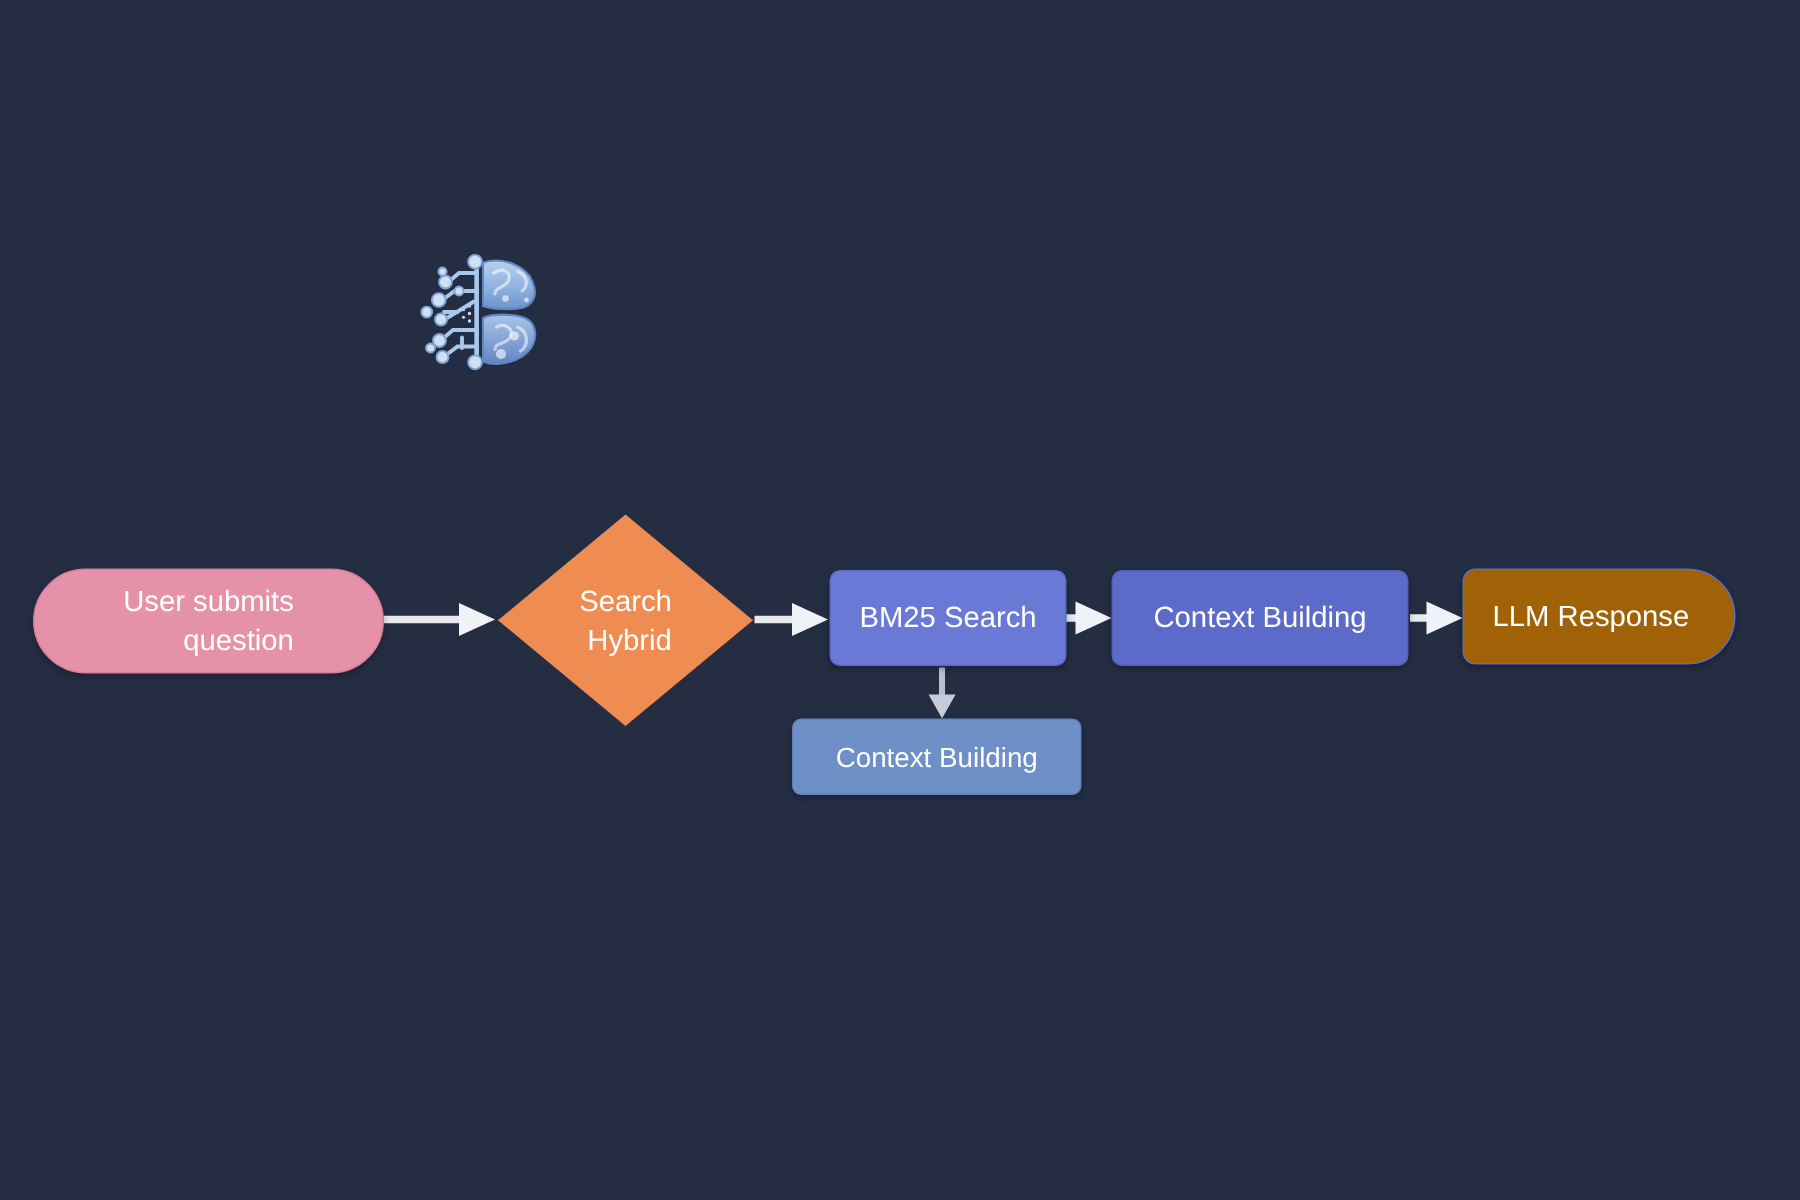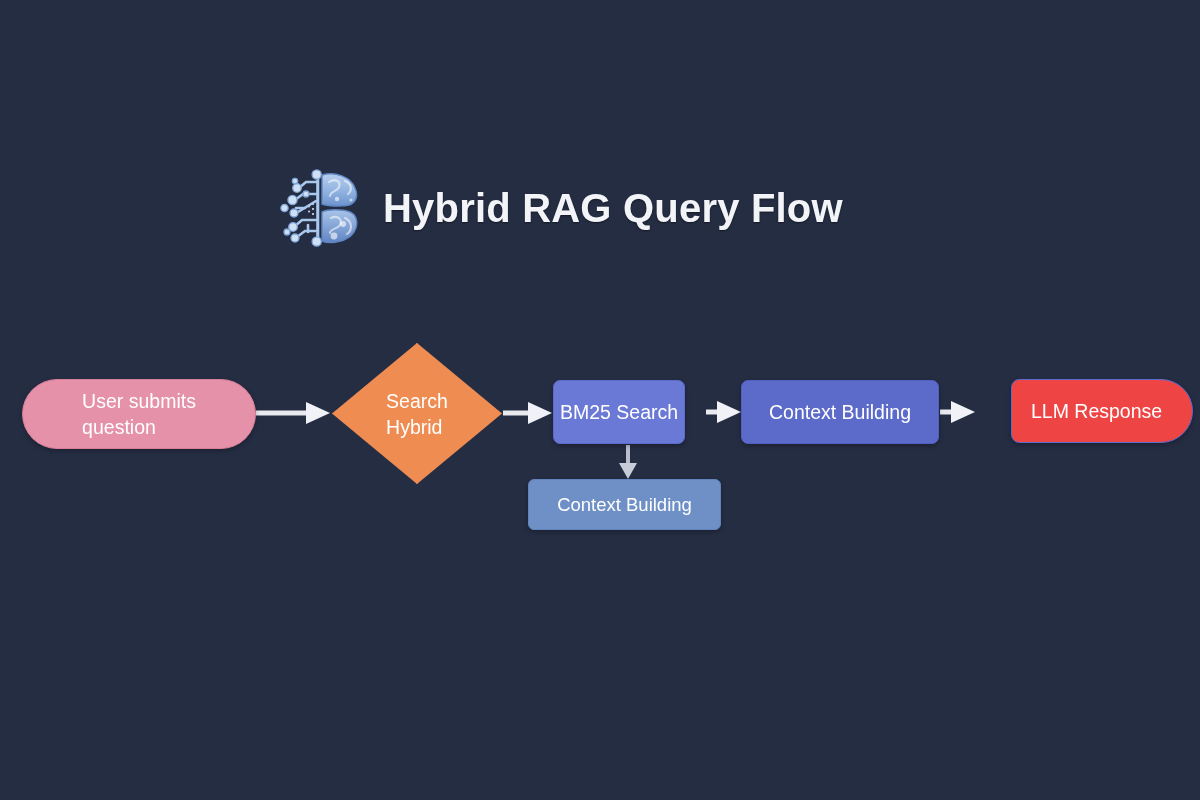--- a/index.html
+++ b/index.html
@@ -41,21 +41,21 @@
     white-space: nowrap;
     text-shadow: 0 1px 2px rgba(0,0,0,0.45);
   }
 
   
   .node {
     position: absolute;
     display: flex;
     align-items: center;
     justify-content: center;
-    text-align: left;
+    text-align: right;
     color: #ffffff;
     font-size: 19.5px;
     line-height: 26px;
     font-weight: 400;
     box-shadow: 0 2px 5px rgba(0,0,0,0.28);
   }
 
   #node-user {
     left: 22px; top: 379px;
     width: 234px; height: 70px;
@@ -70,46 +70,45 @@
     width: 170px; height: 141px;
     background: #ef8c52;
     border: 1px solid #e8823f;
     clip-path: polygon(50% 0%, 100% 50%, 50% 100%, 0% 50%);
     box-shadow: none;
     font-size: 19.5px;
   }
 
   #node-bm25 {
     left: 553px; top: 380px;
-    width: 132px; height: 64px;
+    width: 158px; height: 64px;
     background: #6a78d6;
     border: 1px solid #5d6bcb;
     border-radius: 7px;
   }
 
   #node-context-top {
     left: 741px; top: 380px;
     width: 198px; height: 64px;
     background: #5c6bc9;
     border: 1px solid #5160bd;
     border-radius: 7px;
   }
 
   #node-llm {
     left: 975px; top: 379px;
     width: 182px; height: 64px;
-    background: #ef4444;
+    background: #a16207;
     border: 1px solid #5d6bcb;
     border-top-left-radius: 9px;
     border-bottom-left-radius: 9px;
     border-top-right-radius: 34px;
     border-bottom-right-radius: 34px;
     justify-content: flex-start;
     padding-left: 19px;
-    margin-left: 36px;
   }
 
   #node-context-bottom {
     left: 528px; top: 479px;
     width: 193px; height: 51px;
     background: #6e90c6;
     border: 1px solid #6283bb;
     border-radius: 6px;
     font-size: 18.5px;
   }
@@ -183,21 +182,20 @@
         <path d="M56 50 C62 47 68 51 65 57 C62 62 55 60 55 65"></path>
         <path d="M70 50 C77 53 78 62 72 66"></path>
       </g>
       <g fill="#ffffff" fill-opacity="0.6">
         <circle cx="62" cy="31" r="2.2"></circle>
         <circle cx="68" cy="56" r="3.0"></circle>
         <circle cx="59" cy="68" r="3.4"></circle>
         <circle cx="76" cy="32" r="1.6"></circle>
       </g>
     </svg>
-    <div id="title-text">Hybrid RAG Query Flow</div>
   </div>
 
   <svg id="edges" xmlns="http://www.w3.org/2000/svg">
 
     <g>
       <line x1="256" y1="413" x2="307" y2="413" stroke="#e8eaf0" stroke-width="5"></line>
       <polygon points="306,402 330,413 306,424" fill="#f0f2f7"></polygon>
     </g>
 
     <g>

